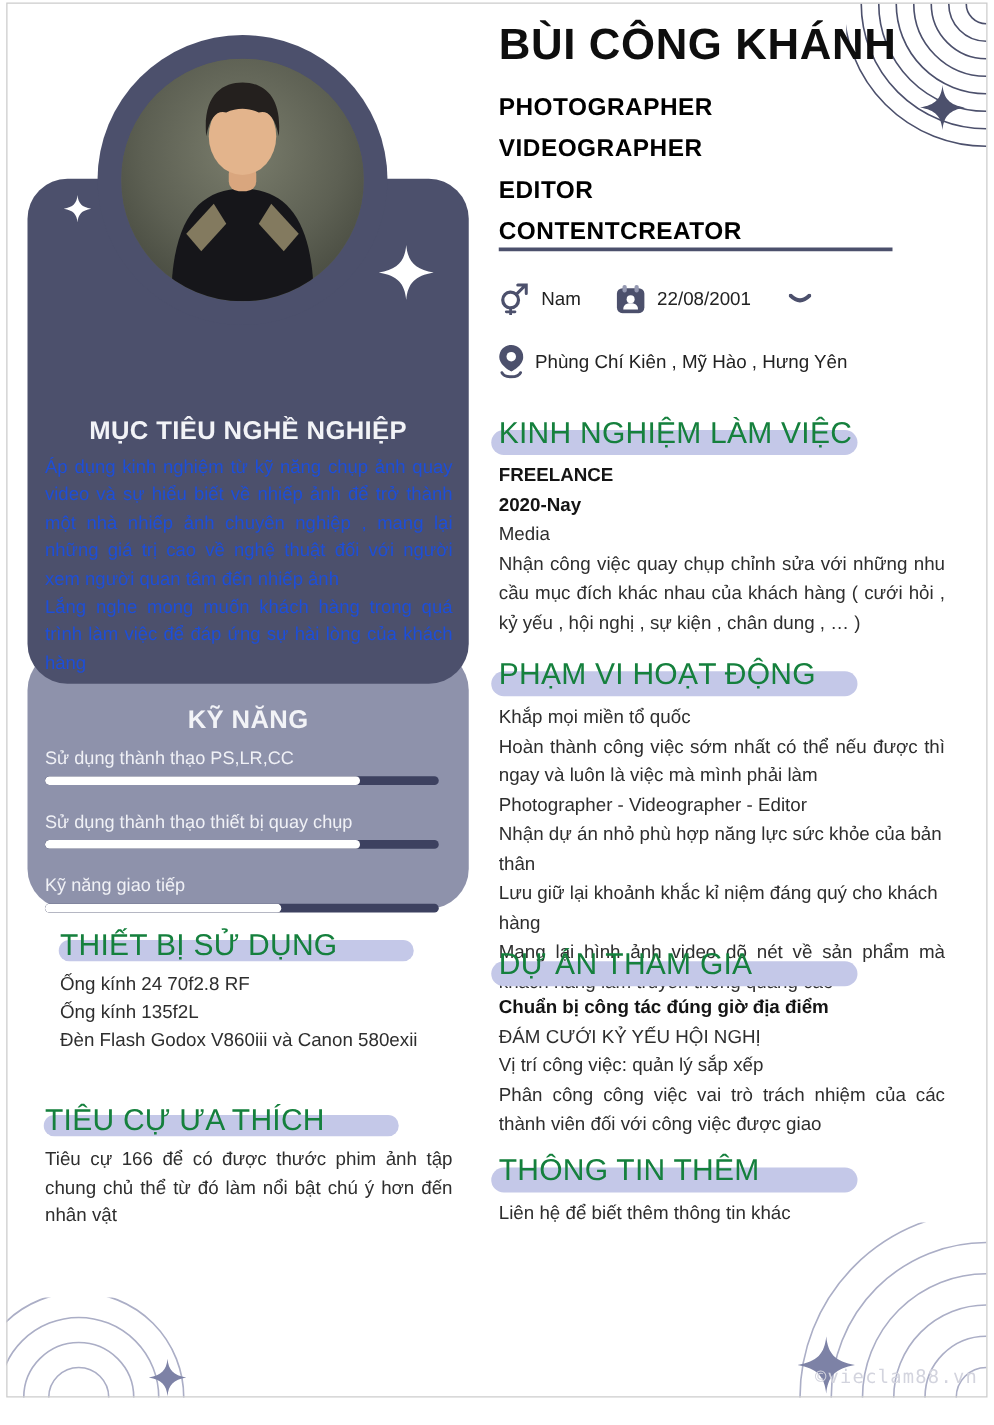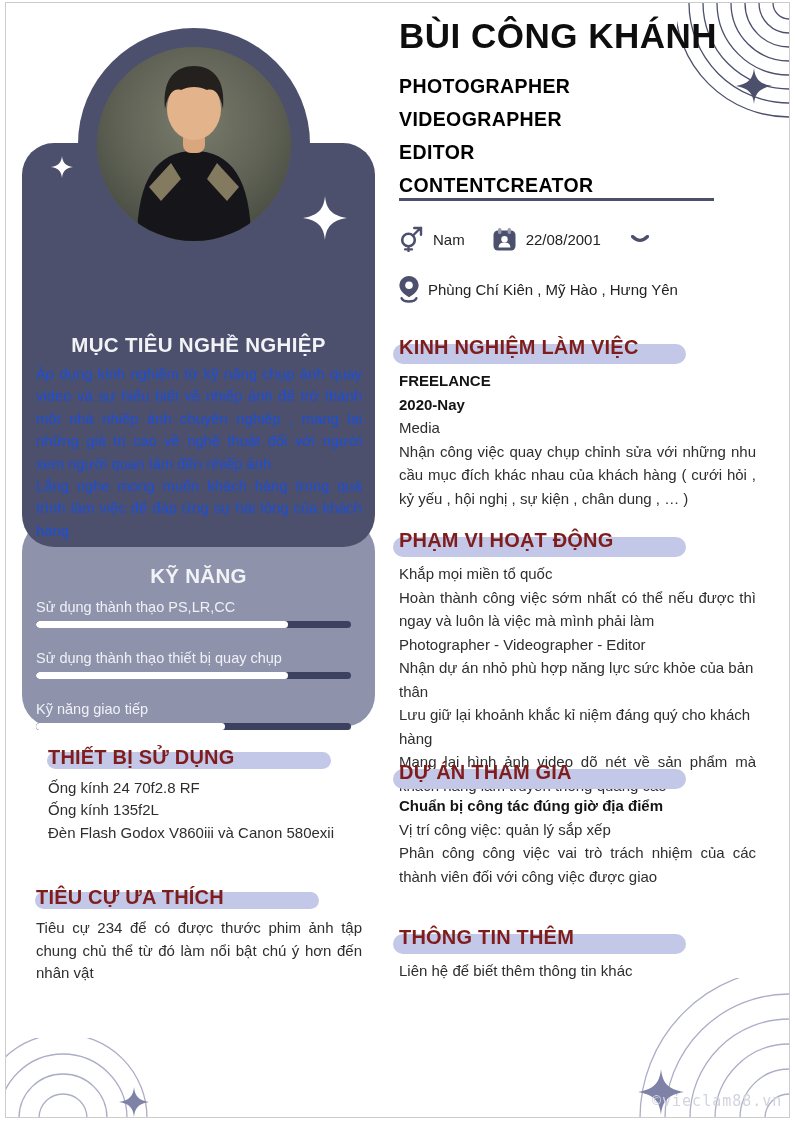--- a/index.html
+++ b/index.html
@@ -35,21 +35,21 @@
   .obj-text p{line-height:22.4px;text-align:justify;text-align-last:left;}
 
   .skills-title{position:absolute;left:22px;top:564px;width:353px;text-align:center;color:var(--whiteText);font-size:20.5px;font-weight:bold;letter-spacing:.3px;}
   .skills{position:absolute;left:36px;top:597px;width:315px;}
   .skill{margin-bottom:20px;}
   .skill-label{color:#f0f1f6;font-size:14.5px;line-height:20px;margin-bottom:4px;}
   .skill-track{height:7px;background:var(--track);border-radius:4px;overflow:hidden;}
   .skill-fill{height:100%;background:#ffffff;border-radius:4px;}
 
   
-  .sec-title{position:relative;font-size:20px;font-weight:bold;color:#7f1d1d;letter-spacing:.2px;line-height:26px;}
+  .sec-title{position:relative;font-size:24px;font-weight:normal;color:#15803d;letter-spacing:.2px;line-height:26px;}
   .sec-title .t{position:relative;z-index:1;}
   .pill{position:absolute;background:var(--pill);border-radius:10px;z-index:0;}
   .pill-r{left:-6px;top:10px;width:293px;height:20px;}
   .pill-l{left:-1px;top:8px;width:284px;height:17px;}
 
   
   .equip{position:absolute;left:48px;top:744px;width:326px;}
   .focal{position:absolute;left:36px;top:884px;width:326px;}
   .list{margin-top:7px;}
   .list p, .body-line{font-size:15px;line-height:22.4px;color:var(--text);}
@@ -201,21 +201,21 @@
 
         <p class="body-line">Ống kính 24 70f2.8 RF</p>
         <p class="body-line">Ống kính 135f2L</p>
         <p class="body-line">Đèn Flash Godox V860iii và Canon 580exii</p>
       </div>
   </div>
 
   <div class="focal">
     <h2 class="sec-title"><span class="pill pill-l"></span><span class="t">TIÊU CỰ ƯA THÍCH</span></h2>
     <div class="body">
-        <p>Tiêu cự 234 để có được thước phim ảnh tập chung chủ thể từ đó làm nổi bật chú ý hơn đến nhân vật</p>
+        <p>Tiêu cự 166 để có được thước phim ảnh tập chung chủ thể từ đó làm nổi bật chú ý hơn đến nhân vật</p>
       </div>
   </div>
 
   <h1 class="name">BÙI CÔNG KHÁNH</h1>
   <div class="roles">
 
   <div class="role">PHOTOGRAPHER</div>
       <div class="role">VIDEOGRAPHER</div>
       <div class="role">EDITOR</div>
       <div class="role">CONTENTCREATOR</div>
@@ -273,20 +273,21 @@
         <p>Lưu giữ lại khoảnh khắc kỉ niệm đáng quý cho khách hàng</p>
         <p class="justify">Mang lại hình ảnh video dõ nét về sản phẩm mà khách hàng làm truyền thông quảng cáo</p>
       </div>
   </div>
 
   <div class="sec sec-proj">
     <h2 class="sec-title"><span class="pill pill-r"></span><span class="t">DỰ ÁN THAM GIA</span></h2>
     <div class="sec-body">
 
     <p class="bold">Chuẩn bị công tác đúng giờ địa điểm</p>
+        <p>ĐÁM CƯỚI KỶ YẾU HỘI NGHỊ</p>
         <p>Vị trí công việc: quản lý sắp xếp</p>
         <p class="justify">Phân công công việc vai trò trách nhiệm của các thành viên đối với công việc được giao</p>
       </div>
   </div>
 
   <div class="sec sec-more">
     <h2 class="sec-title"><span class="pill pill-r"></span><span class="t">THÔNG TIN THÊM</span></h2>
     <div class="sec-body">
 
     <p>Liên hệ để biết thêm thông tin khác</p>

